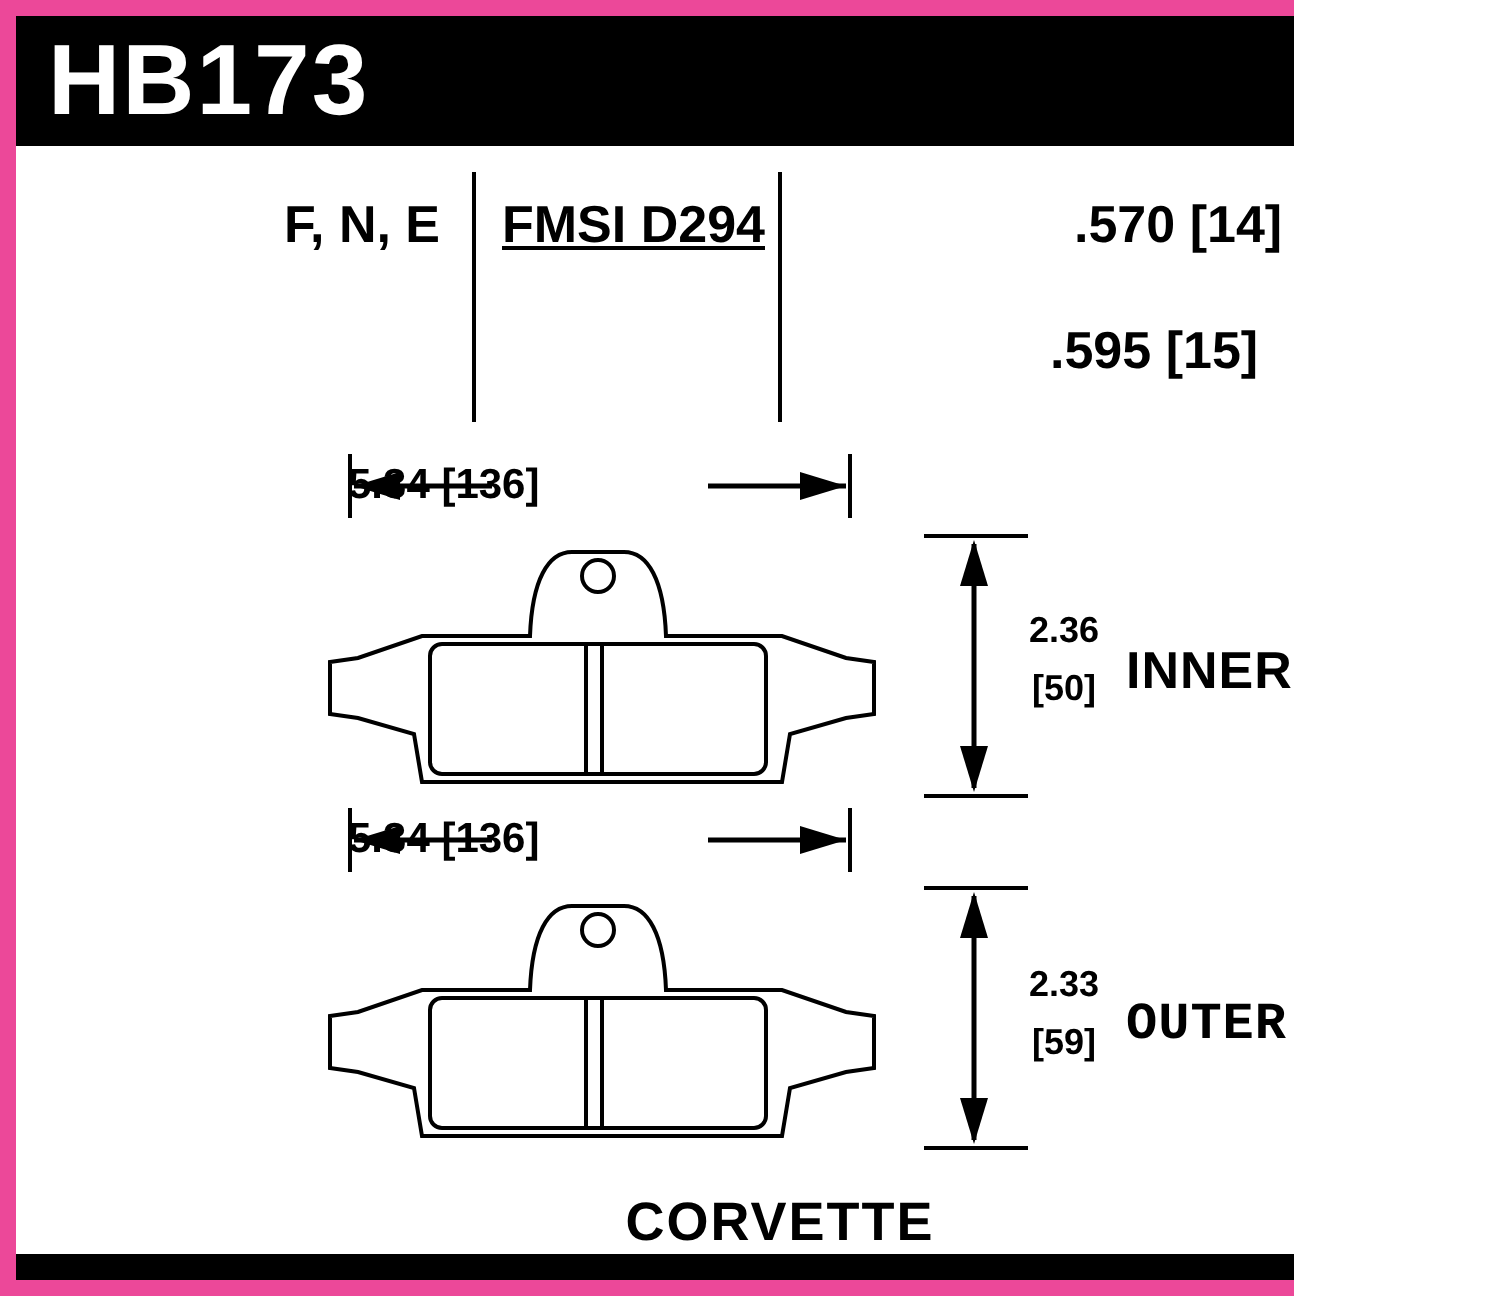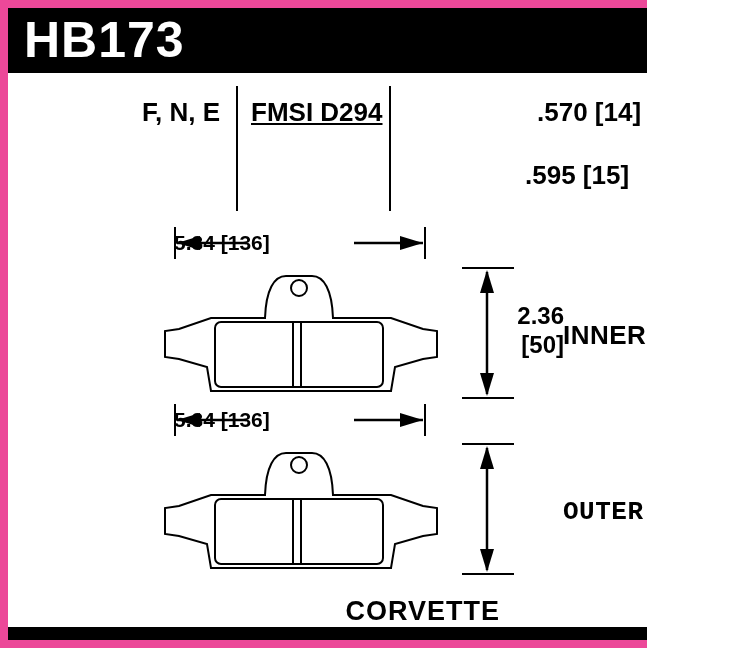--- a/index.html
+++ b/index.html
@@ -35,21 +35,21 @@
     font-size: 50px;
     letter-spacing: 1px;
     color: #ffffff;
   }
 
   .hdr-text { font-size: 26px; white-space: nowrap; text-align: right; }
   .vline { width: 2px; background: #000; }
 
   .dim-text { font-size: 21px; text-align: left; line-height: 26px; white-space: nowrap; }
 
-  .num-block { width: 64px; text-align: right; font-size: 24px; line-height: 29px; }
+  .num-block { width: 64px; text-align: center; font-size: 18px; line-height: 29px; }
   .side-label { font-size: 26px; letter-spacing: 0.5px; }
 
   .vehicle { width: 220px; text-align: center; font-size: 27px; letter-spacing: 1px; }
 
   .bottombar {
     position: absolute;
     left: 8px; top: 627px;
     width: 734px; height: 13px;
     background: #000000;
   }
@@ -133,18 +133,22 @@
 
   <div class="abs" style="left:460px; top:443px; width:56px; height:132px;">
     <svg width="56" height="132" viewBox="0 0 56 132">
       <line class="ln" x1="2" y1="1" x2="54" y2="1"></line>
       <line class="ln" x1="2" y1="131" x2="54" y2="131"></line>
       <line class="ln-thick" x1="27" y1="5" x2="27" y2="127"></line>
       <polygon class="ah" points="27,3 20,26 34,26"></polygon>
       <polygon class="ah" points="27,129 20,106 34,106"></polygon>
     </svg>
   </div>
+  <div class="abs num-block" style="left:500px; top:478px;">
+    <div>2.33</div>
+    <div>[59]</div>
+  </div>
   <div class="abs side-label" style="left:563px; top:497px;font-family:Liberation Mono, monospace;">OUTER</div>
 
-  <div class="abs vehicle" style="left:280px; top:596px;text-align:right;">CORVETTE</div>
+  <div class="abs vehicle" style="left:280px; top:596px;">CORVETTE</div>
 
   <div class="bottombar"></div>
 </div>
 
 </body></html>

